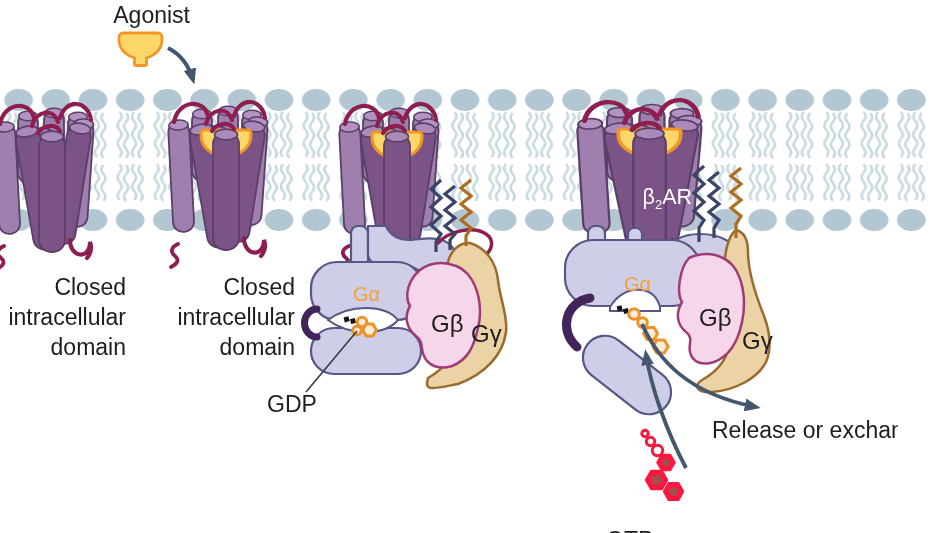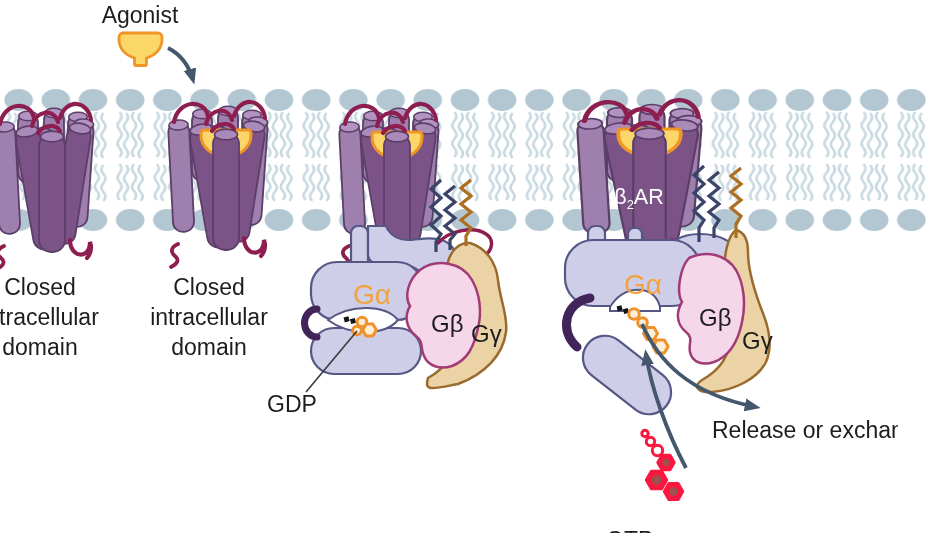--- a/index.html
+++ b/index.html
@@ -4,23 +4,23 @@
 <style>
   html,body{margin:0;padding:0;}
   body{
     width:930px;height:533px;position:relative;overflow:hidden;
     background:#ffffff;
     font-family:"Liberation Sans", sans-serif;
     -webkit-font-smoothing:antialiased;
   }
   #art{position:absolute;left:0;top:0;z-index:1;}
   .lbl{position:absolute;z-index:2;color:#1d1d1f;font-size:23px;line-height:29px;white-space:pre-line;}
-  .center{text-align:center;}
+  .center{text-align:right;}
   .multiline{width:172px;}
-  .orange{color:#f2a33c;font-size:28px;}
+  .orange{color:#f2a33c;font-size:20px;}
   .glabel{font-size:24px;}
   .white{color:#ffffff;font-size:21.5px;line-height:26px;}
   .white sub{font-size:0.6em;}
   .clip{width:186px;overflow:hidden;white-space:nowrap;}
 </style>
 </head>
 <body>
 
 <svg id="art" width="930" height="533" viewBox="0 0 930 533">
   <defs>

